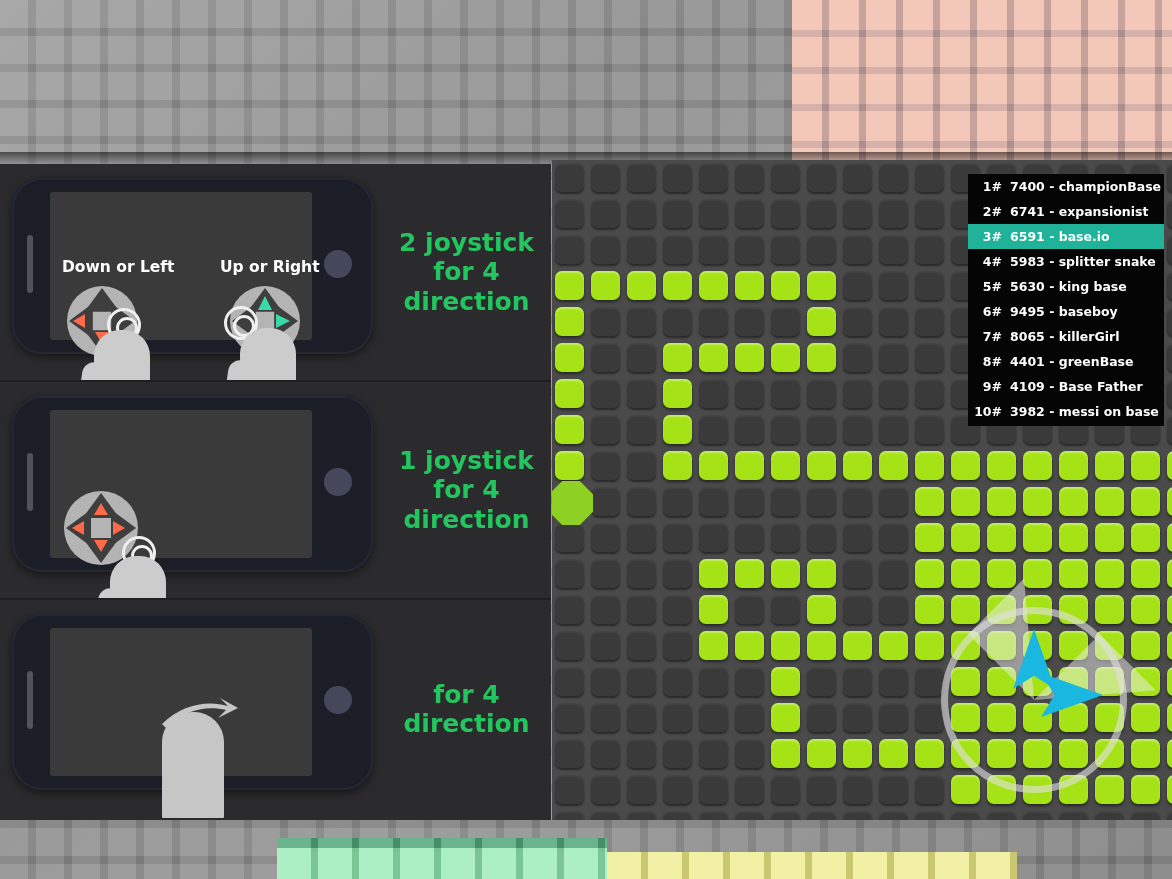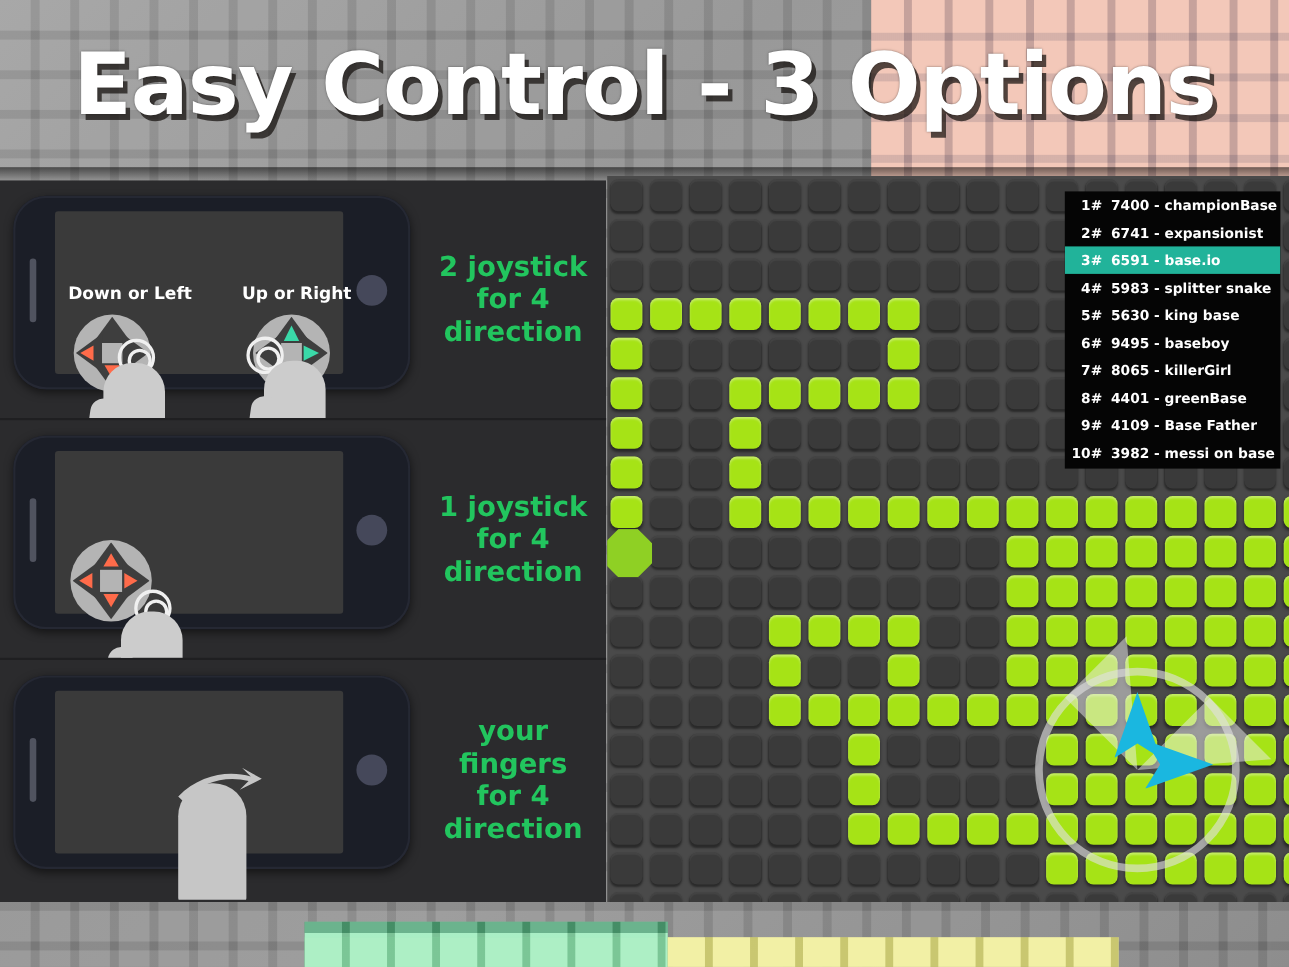--- a/index.html
+++ b/index.html
@@ -246,23 +246,20 @@
 
 <div id="screen">
 
   <div class="bg-grey"></div>
   <div class="bg-tile-pattern"></div>
   <div class="bg-salmon"></div>
   <div class="bg-bottom-green"></div>
   <div class="bg-bottom-green2"></div>
   <div class="bg-bottom-yellow"></div>
 
-  <div class="title-bar">
-    <div class="title-text">Easy Control - 3 Options</div>
-  </div>
   <div class="dark-strip-top"></div>
 
   <div class="board">
     <div class="board-cells" id="board-cells">
         <div class="cell" style="left: 3px; top: 3px;"></div>
         <div class="cell" style="left: 39px; top: 3px;"></div>
         <div class="cell" style="left: 75px; top: 3px;"></div>
         <div class="cell" style="left: 111px; top: 3px;"></div>
         <div class="cell" style="left: 147px; top: 3px;"></div>
         <div class="cell" style="left: 183px; top: 3px;"></div>
@@ -736,20 +733,19 @@
 
         <div class="swipe-arrow" style="left:148px; top:84px;">
           <svg viewBox="0 0 80 34" xmlns="http://www.w3.org/2000/svg">
             <path d="M2 26 C 22 6, 48 2, 68 8 L 60 0 L 78 10 L 58 20 L 66 12 C 46 7, 24 12, 6 30 Z" fill="#c6c6c6"></path>
           </svg>
         </div>
         <div class="swipe-hand" style="left:150px; top:98px;"></div>
       </div>
 
       <div class="panel-caption">
-        <span>your fingers</span>
         <span>for 4</span>
         <span>direction</span>
       </div>
     </div>
 
   </div>
 </div>
 
 </body></html>

